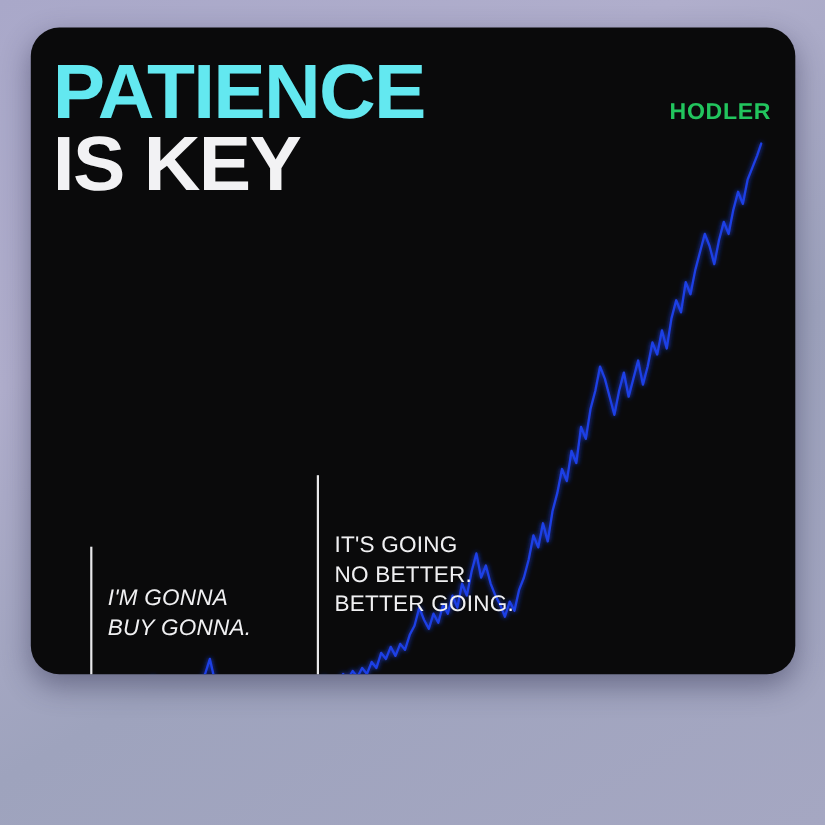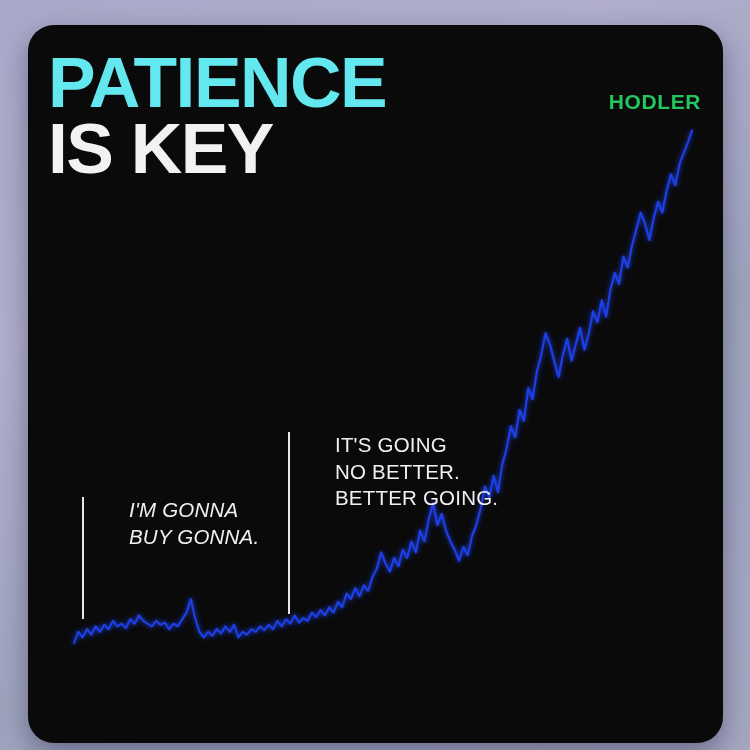--- a/index.html
+++ b/index.html
@@ -14,21 +14,21 @@
     font-family: "Liberation Sans", sans-serif;
     position: relative;
   }
 
   
   #poster-card {
     position: absolute;
     left: 28px;
     top: 25px;
     width: 695px;
-    height: 718px;
+    height: 588px;
     background: #0a0a0b;
     border-radius: 26px;
     overflow: hidden;
     box-shadow: 0 10px 26px rgba(40,40,70,0.45);
   }
 
   
   #headline {
     position: absolute;
     left: 20px;
@@ -58,22 +58,21 @@
     font-size: 21px;
     font-weight: 700;
     letter-spacing: 0.6px;
     white-space: nowrap;
   }
 
   
   .annotation {
     position: absolute;
     display: flex;
-    align-items: flex-start;
-    gap: 31px;
+    align-items: center;
   }
   .annotation-rule {
     width: 2px;
     background: #e8e8ea;
     flex: 0 0 auto;
   }
   .annotation-text {
     margin-left: 14px;
     color: #f0f0f2;
     font-size: 20.5px;

